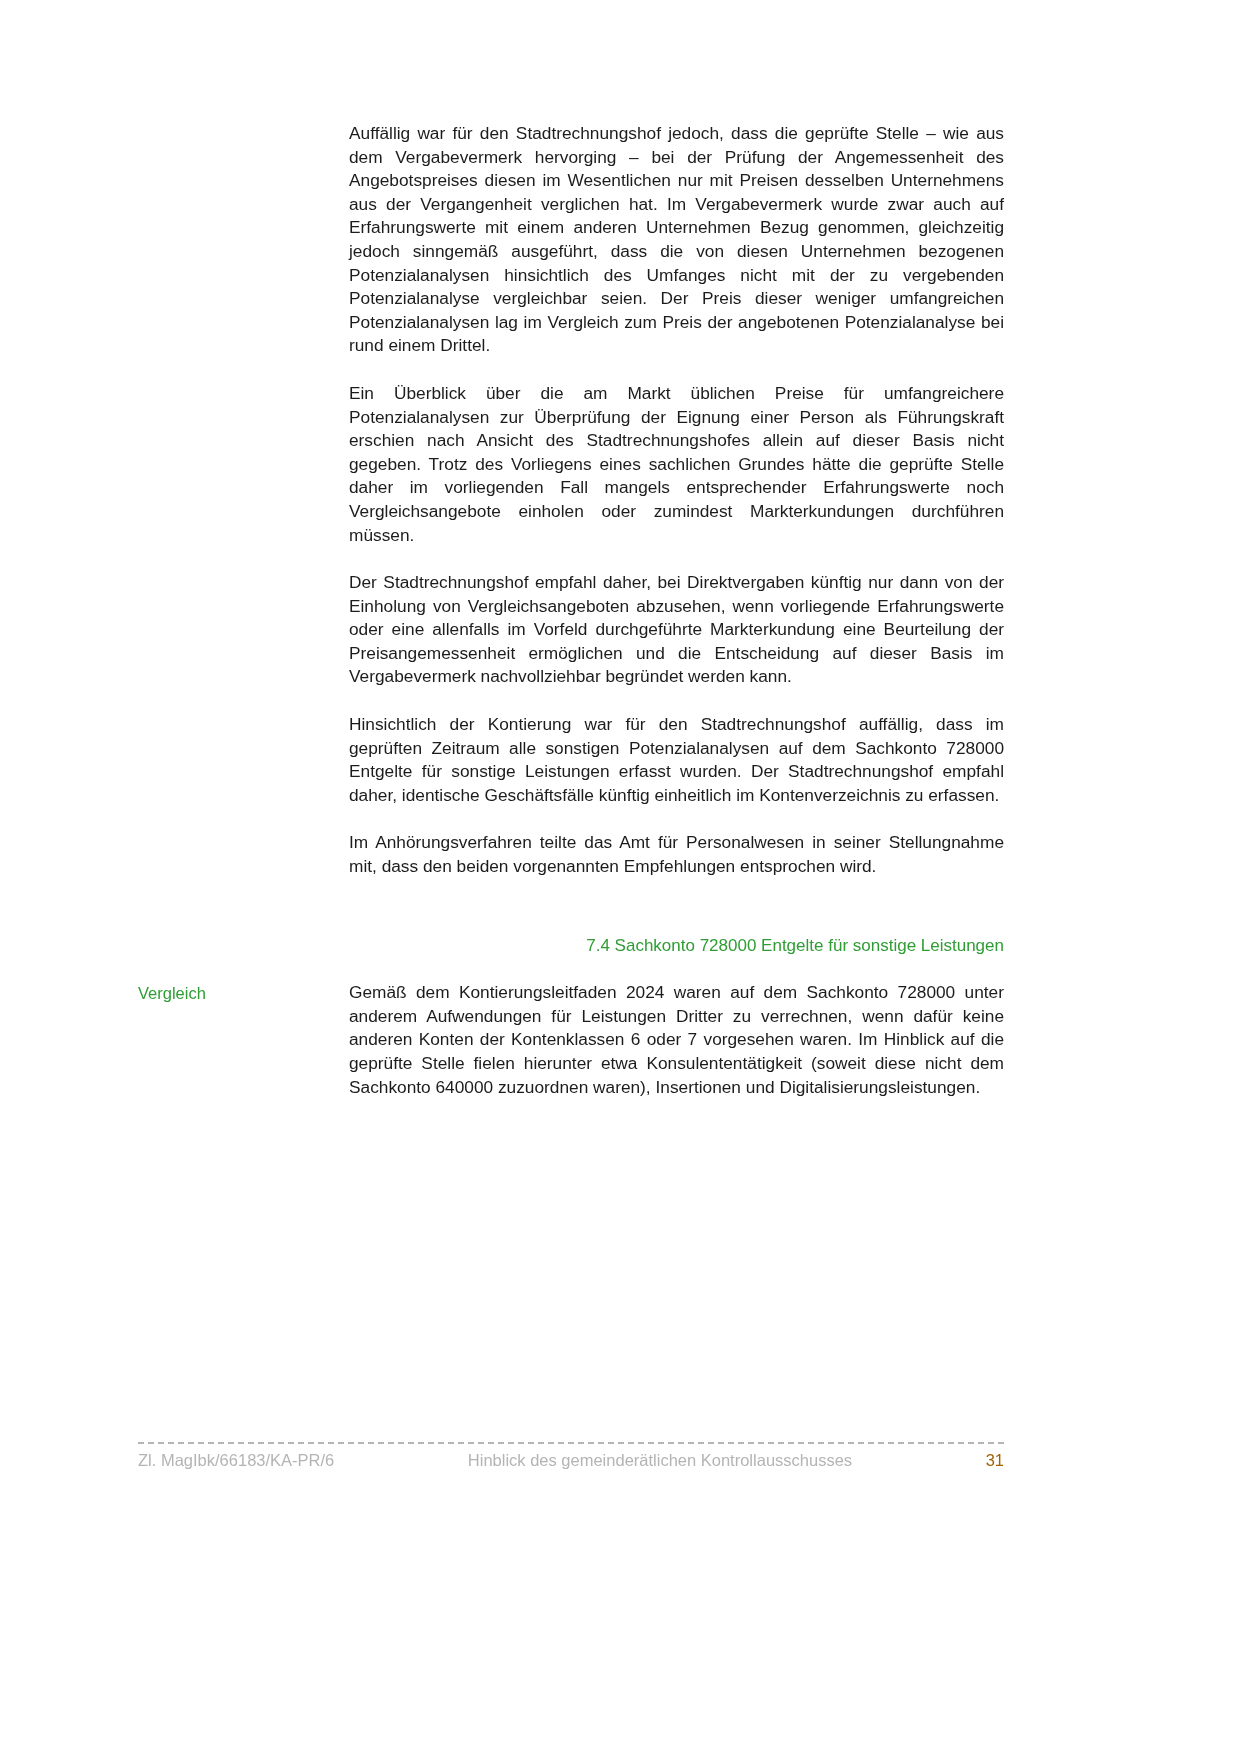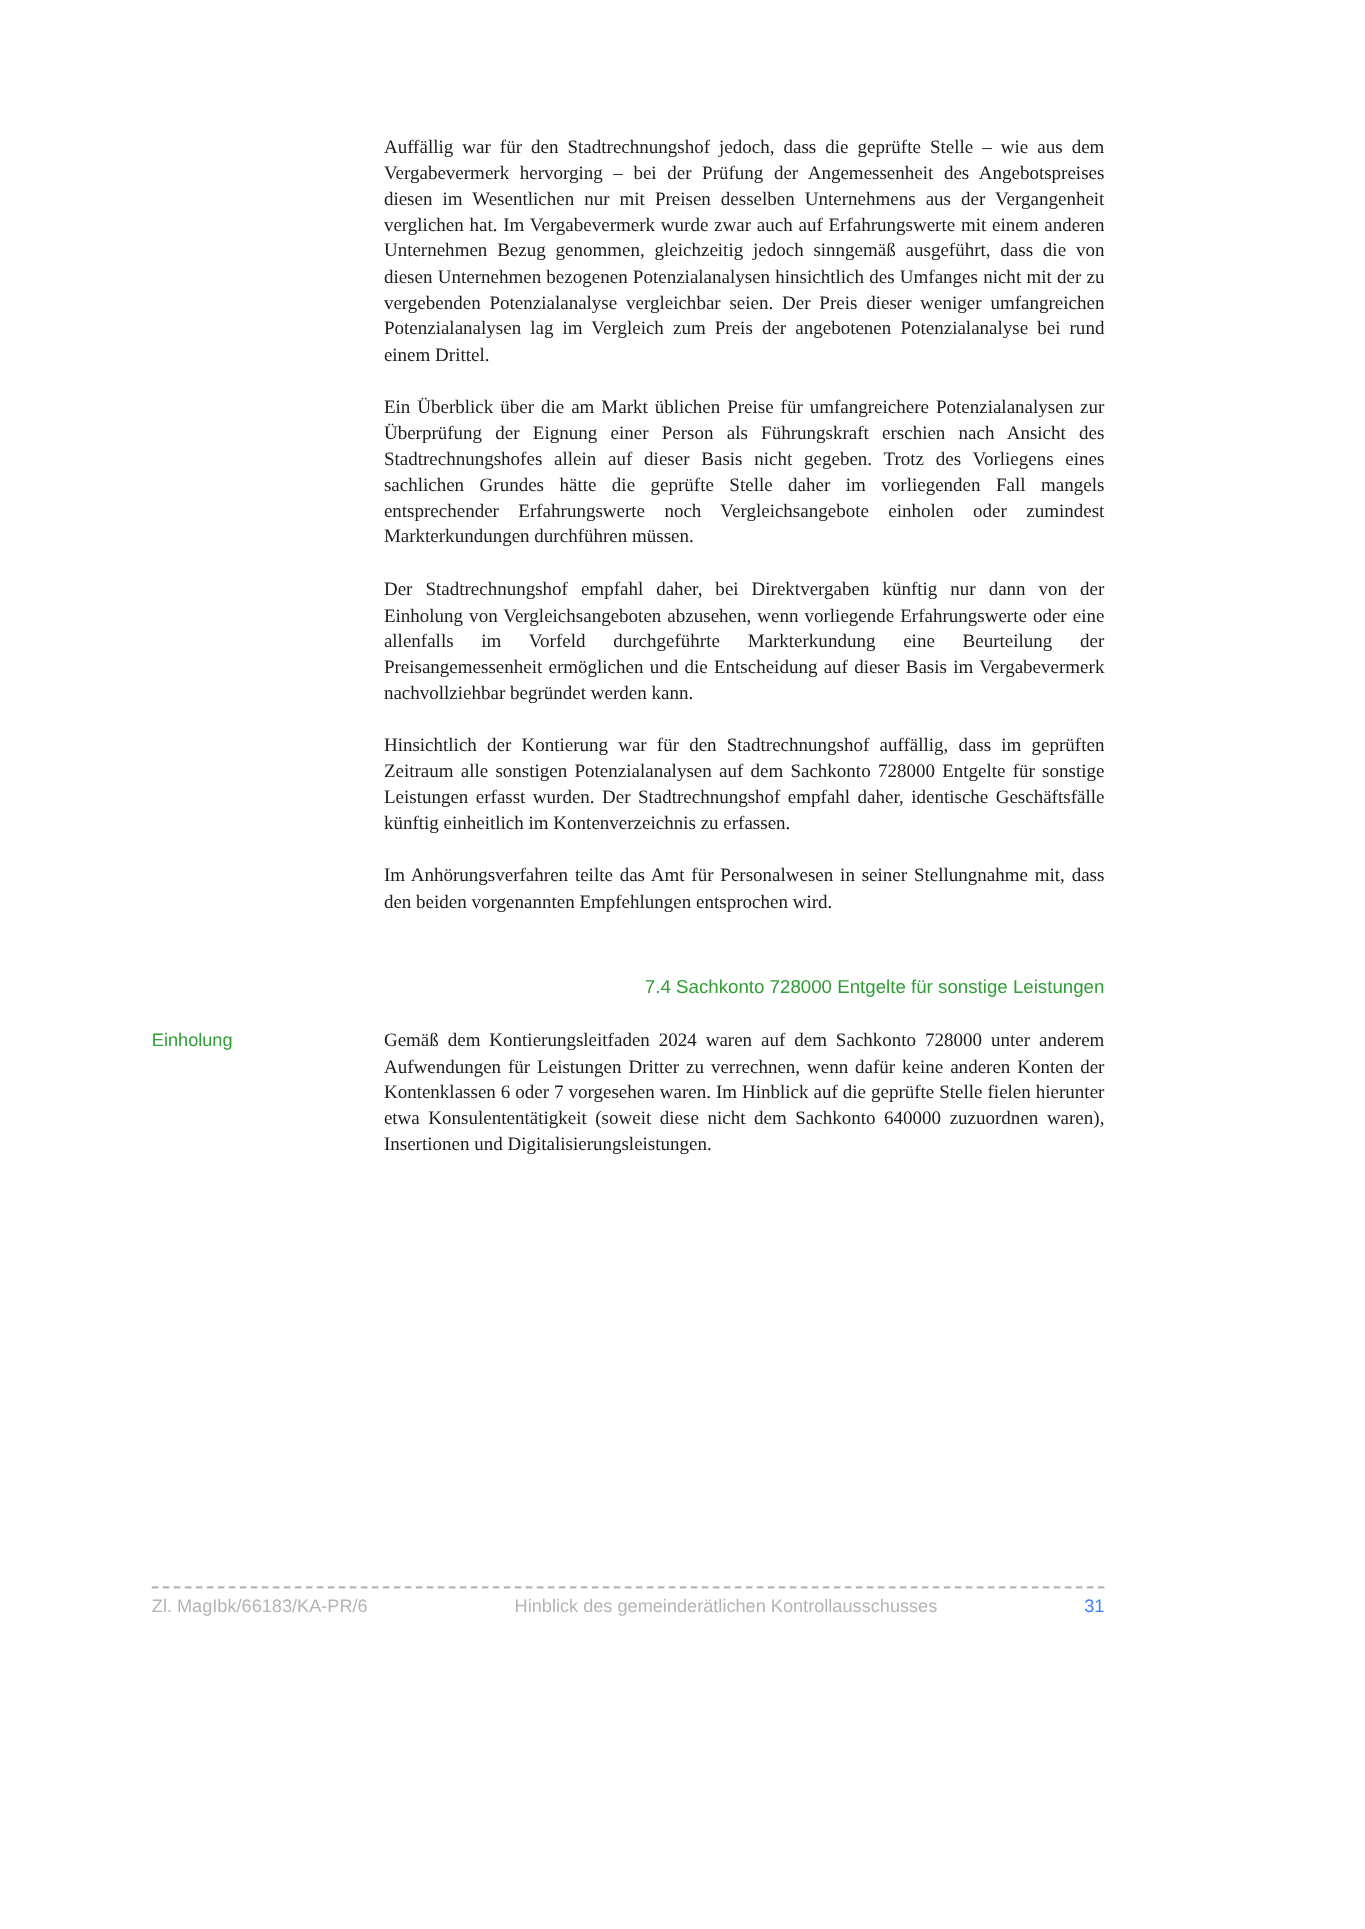--- a/index.html
+++ b/index.html
@@ -21,21 +21,20 @@
     position: absolute;
     left: 349px;
     top: 122px;
     width: 655px;
     font-size: 17.3px;
     line-height: 23.6px;
     text-align: justify;
   }
   .main-column p {
     margin: 0 0 24px 0;
-    font-family: Liberation Serif, serif;
   }
   .section-heading {
     margin: 55px 0 24px 0;
     font-size: 17px;
     font-weight: 400;
     color: var(--accent-green, #2f9d34);
     text-align: right;
   }
   .def-row {
     position: relative;
@@ -63,39 +62,39 @@
   }
   .footer .footer-ref {
     flex: 0 0 auto;
   }
   .footer .footer-title {
     flex: 1 1 auto;
     text-align: center;
   }
   .footer .footer-page {
     flex: 0 0 auto;
-    color: #3b82f6;
+    color: #a16207;
   }
 </style>
 </head>
 <body>
 
 <div class="page">
 
   <div class="main-column">
     <p>Auffällig war für den Stadtrechnungshof jedoch, dass die geprüfte Stelle – wie aus dem Vergabevermerk hervorging – bei der Prüfung der Angemessenheit des Angebotspreises diesen im Wesentlichen nur mit Preisen desselben Unternehmens aus der Vergangenheit verglichen hat. Im Vergabevermerk wurde zwar auch auf Erfahrungswerte mit einem anderen Unternehmen Bezug genommen, gleichzeitig jedoch sinngemäß ausgeführt, dass die von diesen Unternehmen bezogenen Potenzialanalysen hinsichtlich des Umfanges nicht mit der zu vergebenden Potenzialanalyse vergleichbar seien. Der Preis dieser weniger umfangreichen Potenzialanalysen lag im Vergleich zum Preis der angebotenen Potenzialanalyse bei rund einem Drittel.</p>
     <p>Ein Überblick über die am Markt üblichen Preise für umfangreichere Potenzialanalysen zur Überprüfung der Eignung einer Person als Führungskraft erschien nach Ansicht des Stadtrechnungshofes allein auf dieser Basis nicht gegeben. Trotz des Vorliegens eines sachlichen Grundes hätte die geprüfte Stelle daher im vorliegenden Fall mangels entsprechender Erfahrungswerte noch Vergleichsangebote einholen oder zumindest Markterkundungen durchführen müssen.</p>
     <p>Der Stadtrechnungshof empfahl daher, bei Direktvergaben künftig nur dann von der Einholung von Vergleichsangeboten abzusehen, wenn vorliegende Erfahrungswerte oder eine allenfalls im Vorfeld durchgeführte Markterkundung eine Beurteilung der Preisangemessenheit ermöglichen und die Entscheidung auf dieser Basis im Vergabevermerk nachvollziehbar begründet werden kann.</p>
     <p>Hinsichtlich der Kontierung war für den Stadtrechnungshof auffällig, dass im geprüften Zeitraum alle sonstigen Potenzialanalysen auf dem Sachkonto 728000 Entgelte für sonstige Leistungen erfasst wurden. Der Stadtrechnungshof empfahl daher, identische Geschäftsfälle künftig einheitlich im Kontenverzeichnis zu erfassen.</p>
     <p>Im Anhörungsverfahren teilte das Amt für Personalwesen in seiner Stellungnahme mit, dass den beiden vorgenannten Empfehlungen entsprochen wird.</p>
 
     <h2 class="section-heading">7.4  Sachkonto 728000 Entgelte für sonstige Leistungen</h2>
 
     <div class="def-row">
-      <span class="def-label">Einholung</span>
+      <span class="def-label">Vergleich</span>
       <p>Gemäß dem Kontierungsleitfaden 2024 waren auf dem Sachkonto 728000 unter anderem Aufwendungen für Leistungen Dritter zu verrechnen, wenn dafür keine anderen Konten der Kontenklassen 6 oder 7 vorgesehen waren. Im Hinblick auf die geprüfte Stelle fielen hierunter etwa Konsulententätigkeit (soweit diese nicht dem Sachkonto 640000 zuzuordnen waren), Insertionen und Digitalisierungsleistungen.</p>
     </div>
   </div>
 
   <div class="footer">
     <span class="footer-ref">Zl. MagIbk/66183/KA-PR/6</span>
     <span class="footer-title">Hinblick des gemeinderätlichen Kontrollausschusses</span>
     <span class="footer-page">31</span>
   </div>
 

